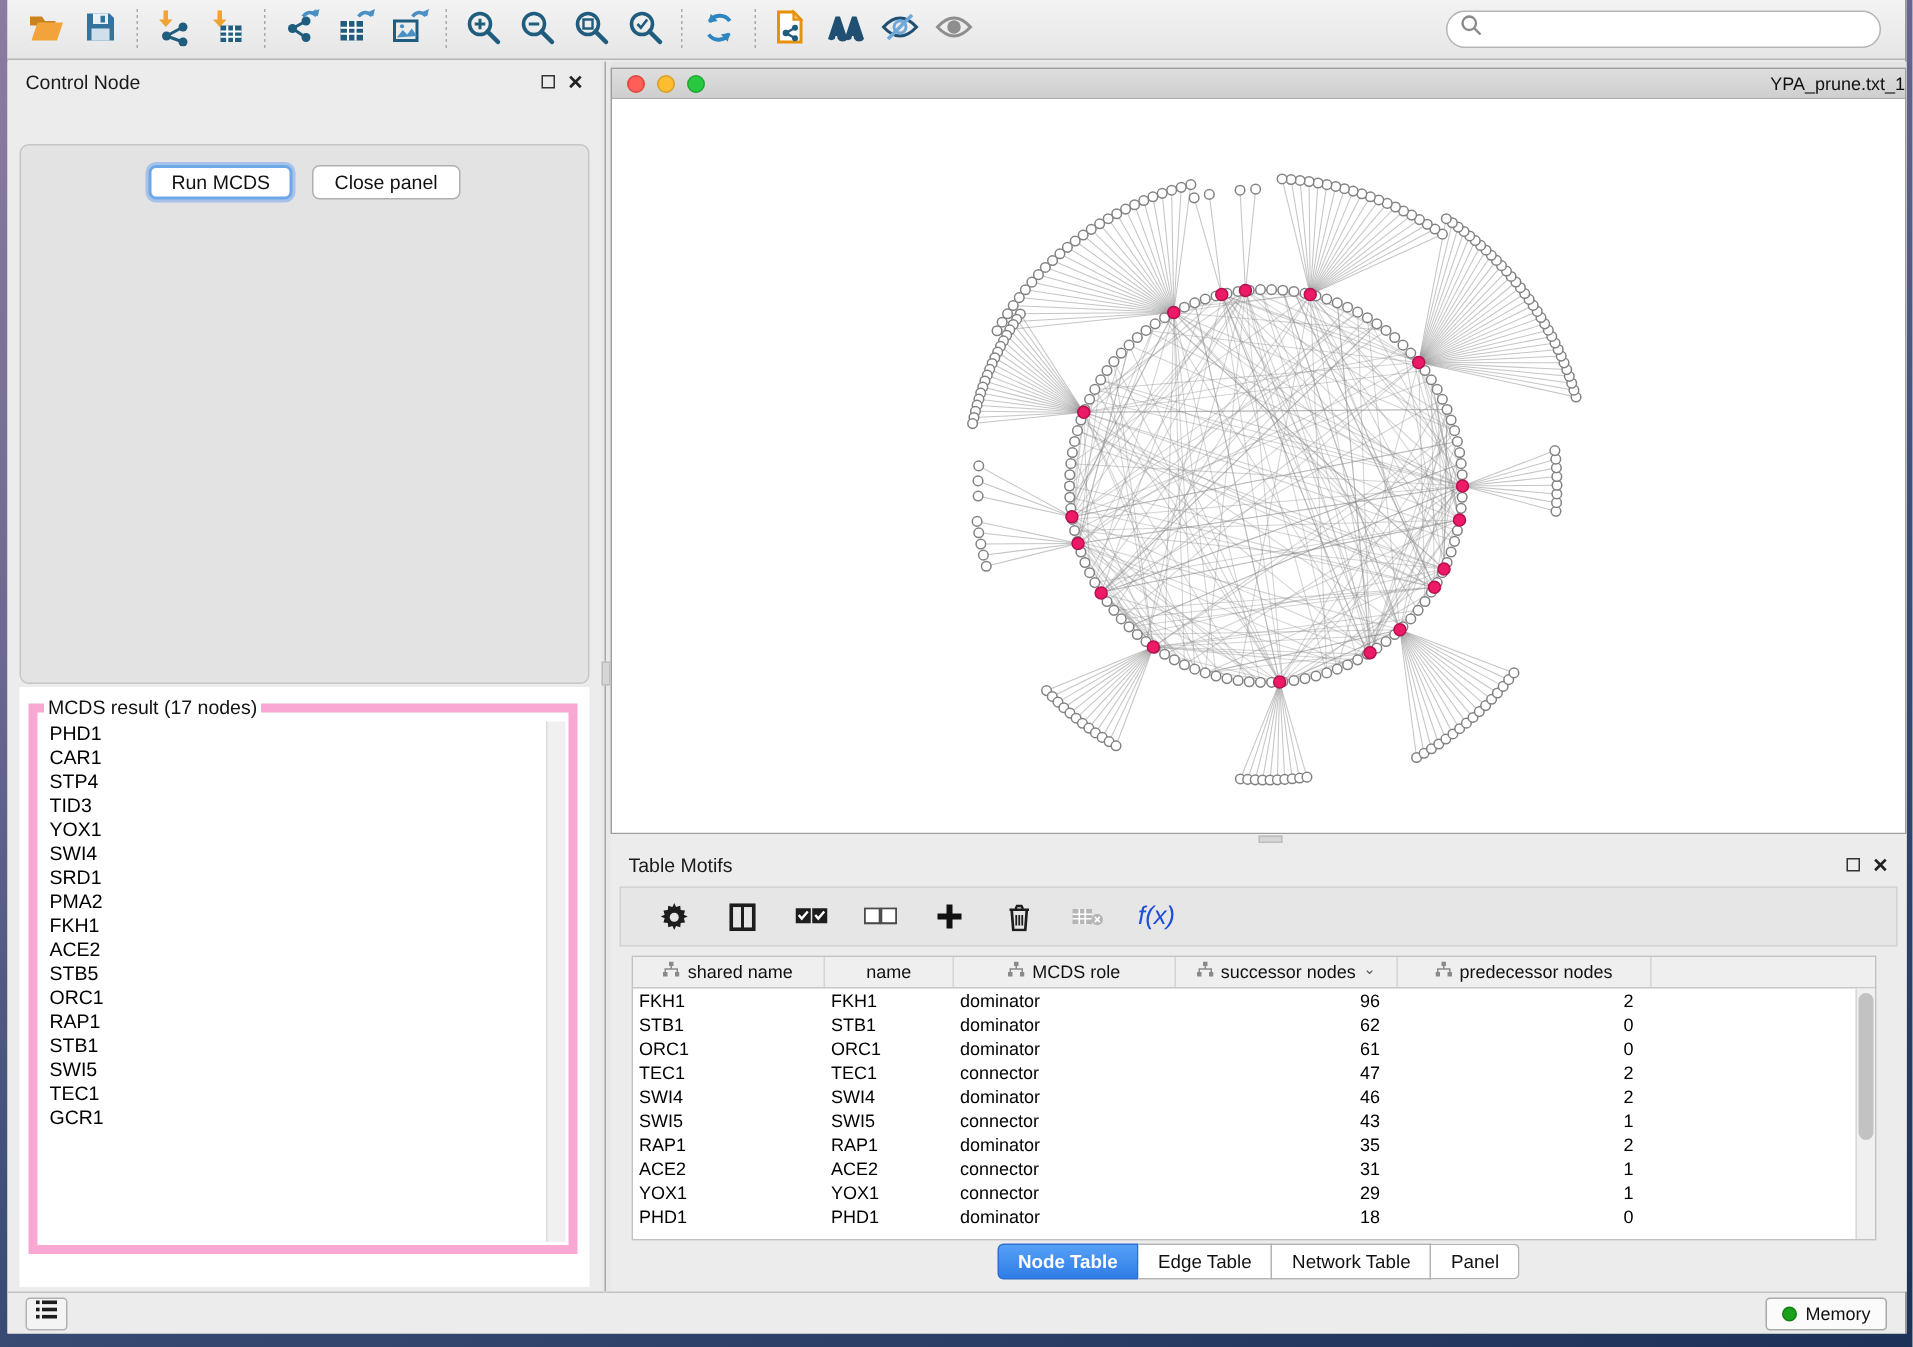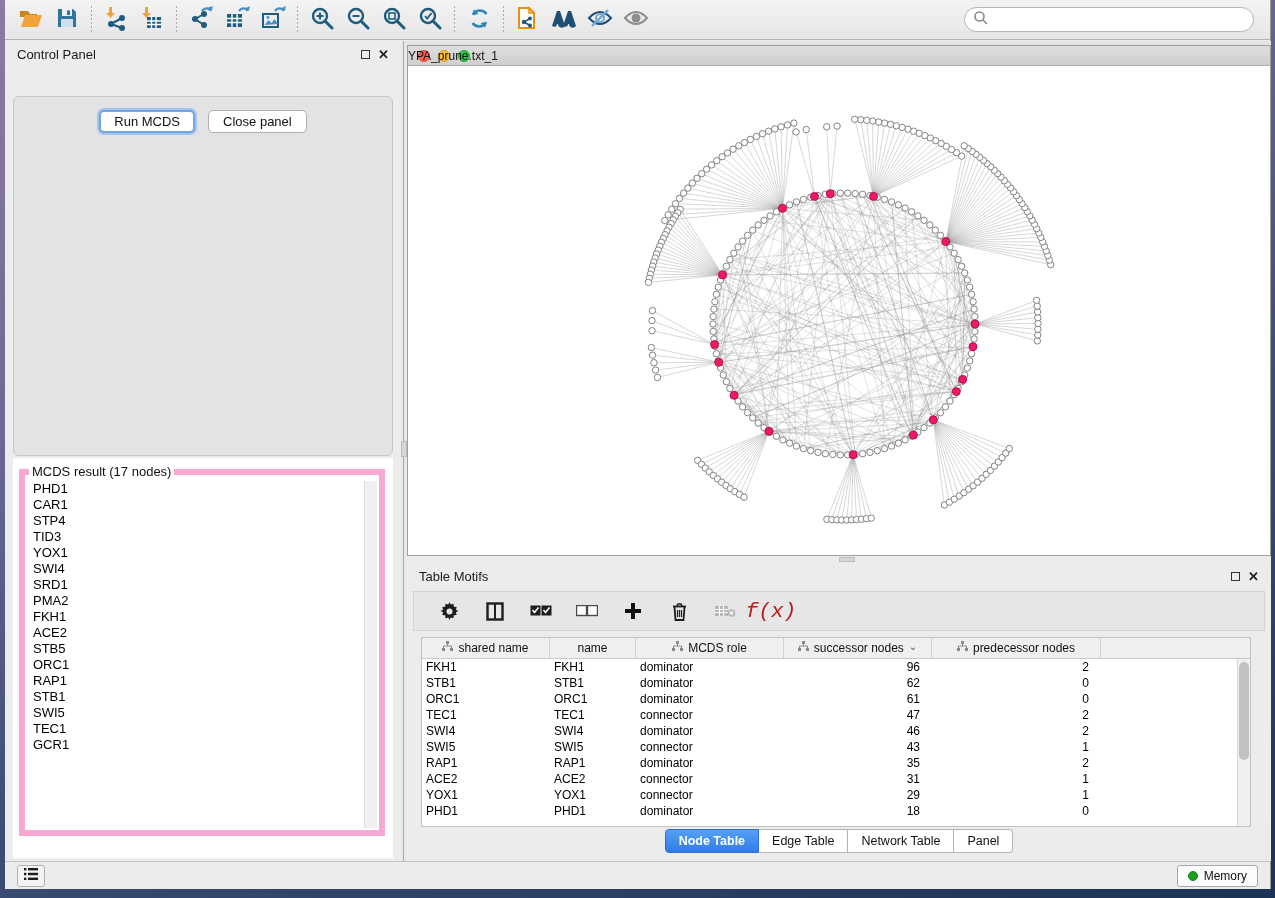--- a/index.html
+++ b/index.html
@@ -75,21 +75,21 @@
   .right-col { position:absolute; left:402px; top:41px; width:864px; height:820px; background:#e4e4e4; }
   .network-window { position:absolute; left:0; top:4px; width:864px; height:511px;
     border:1px solid #9e9e9e; background:#fff; }
   .net-titlebar { height:20px; background:linear-gradient(#dedede,#cfcfcf);
     border-bottom:1px solid #aeaeae; display:flex; align-items:center; position:relative; }
   .lights { display:flex; gap:8px; margin-left:10px; }
   .light { width:12px; height:12px; border-radius:50%; }
   .light.red { background:#ff5f57; border:1px solid #e0443e; }
   .light.yellow { background:#febc2e; border:1px solid #d89e24; }
   .light.green { background:#28c840; border:1px solid #1ea832; }
-  .net-title { position:absolute; left:0; right:0; text-align:left; font-size:12px; color:#111; }
+  .net-title { position:absolute; left:0; right:0; text-align:right; font-size:12px; color:#111; }
   .net-canvas { position:absolute; left:0; top:20px; width:862px; height:489px; background:#fff; }
 
   
   .table-panel { position:absolute; left:0; top:522px; width:864px; height:298px; background:#ececec; }
   .tp-header { height:26px; display:flex; align-items:center; padding:0 12px; }
   .tp-title { font-size:13px; color:#1a1a1a; }
   .tp-toolbar { margin:2px 6px 0; height:40px; background:#e6e6e6; border:1px solid #d2d2d2;
     display:flex; align-items:center; gap:24px; padding-left:24px; }
   .tp-tool { display:flex; align-items:center; justify-content:center; width:22px; height:22px; }
   .tp-table { position:absolute; left:14px; top:74px; width:830px; height:190px;
@@ -113,21 +113,21 @@
   .tp-tab.sel { background:linear-gradient(#55a1f6,#2f7ce8); color:#fff; border-color:#2f6fd0;font-weight:bold; }
 
   
   .status-bar { position:absolute; left:0; bottom:0; width:100%; height:28px;
     background:#ececec; border-top:1px solid #c2c2c2; display:flex; align-items:center; padding:0 12px;gap:32px; }
   .menu-btn { width:28px; height:22px; background:#f4f4f4; border:1px solid #b2b2b2;
     border-radius:3px; display:flex; align-items:center; justify-content:center; }
   .memory-btn { margin-left:auto; height:22px; background:#fbfbfb; border:1px solid #aaa;
     border-radius:3px; display:flex; align-items:center; gap:6px; padding:0 10px; font-size:12px; color:#111; }
   .mem-dot { width:10px; height:10px; border-radius:50%; background:#1ca11c; border:1px solid #148014; }
-  .fx { font-family:Liberation Mono, monospace; font-style:italic; font-size:21px; color:#b91c1c; }
+  .fx { font-family:Liberation Sans, sans-serif; font-style:italic; font-size:17px; color:#1d4ed8; }
 </style>
 </head>
 <body>
 
 <div class="app">
 
   <div class="toolbar">
     <button class="tb-btn">
         <span>
       <svg width="26" height="24" viewBox="0 0 26 24">
@@ -276,21 +276,21 @@
       <span><svg width="16" height="16" viewBox="0 0 16 16">
             <circle cx="6.5" cy="6.5" r="4.5" fill="none" stroke="#8a8a8a" stroke-width="1.6"></circle>
             <path d="M10 10 l4 4" stroke="#8a8a8a" stroke-width="1.6"></path>
           </svg></span>
       <input placeholder="" style="">
     </div>
   </div>
 
   <div class="control-panel">
     <div class="cp-header">
-      <span class="cp-title">Control Panel</span>
+      <span class="cp-title">Control Node</span>
       <span class="win-btns">
         <span class="float-btn"></span>
         <span class="close-btn">✕</span>
       </span>
     </div>
     <div class="cp-content">
       <div class="cp-buttons">
         <button class="cp-btn focused">Run MCDS</button>
         <button class="cp-btn">Close panel</button>
       </div>

